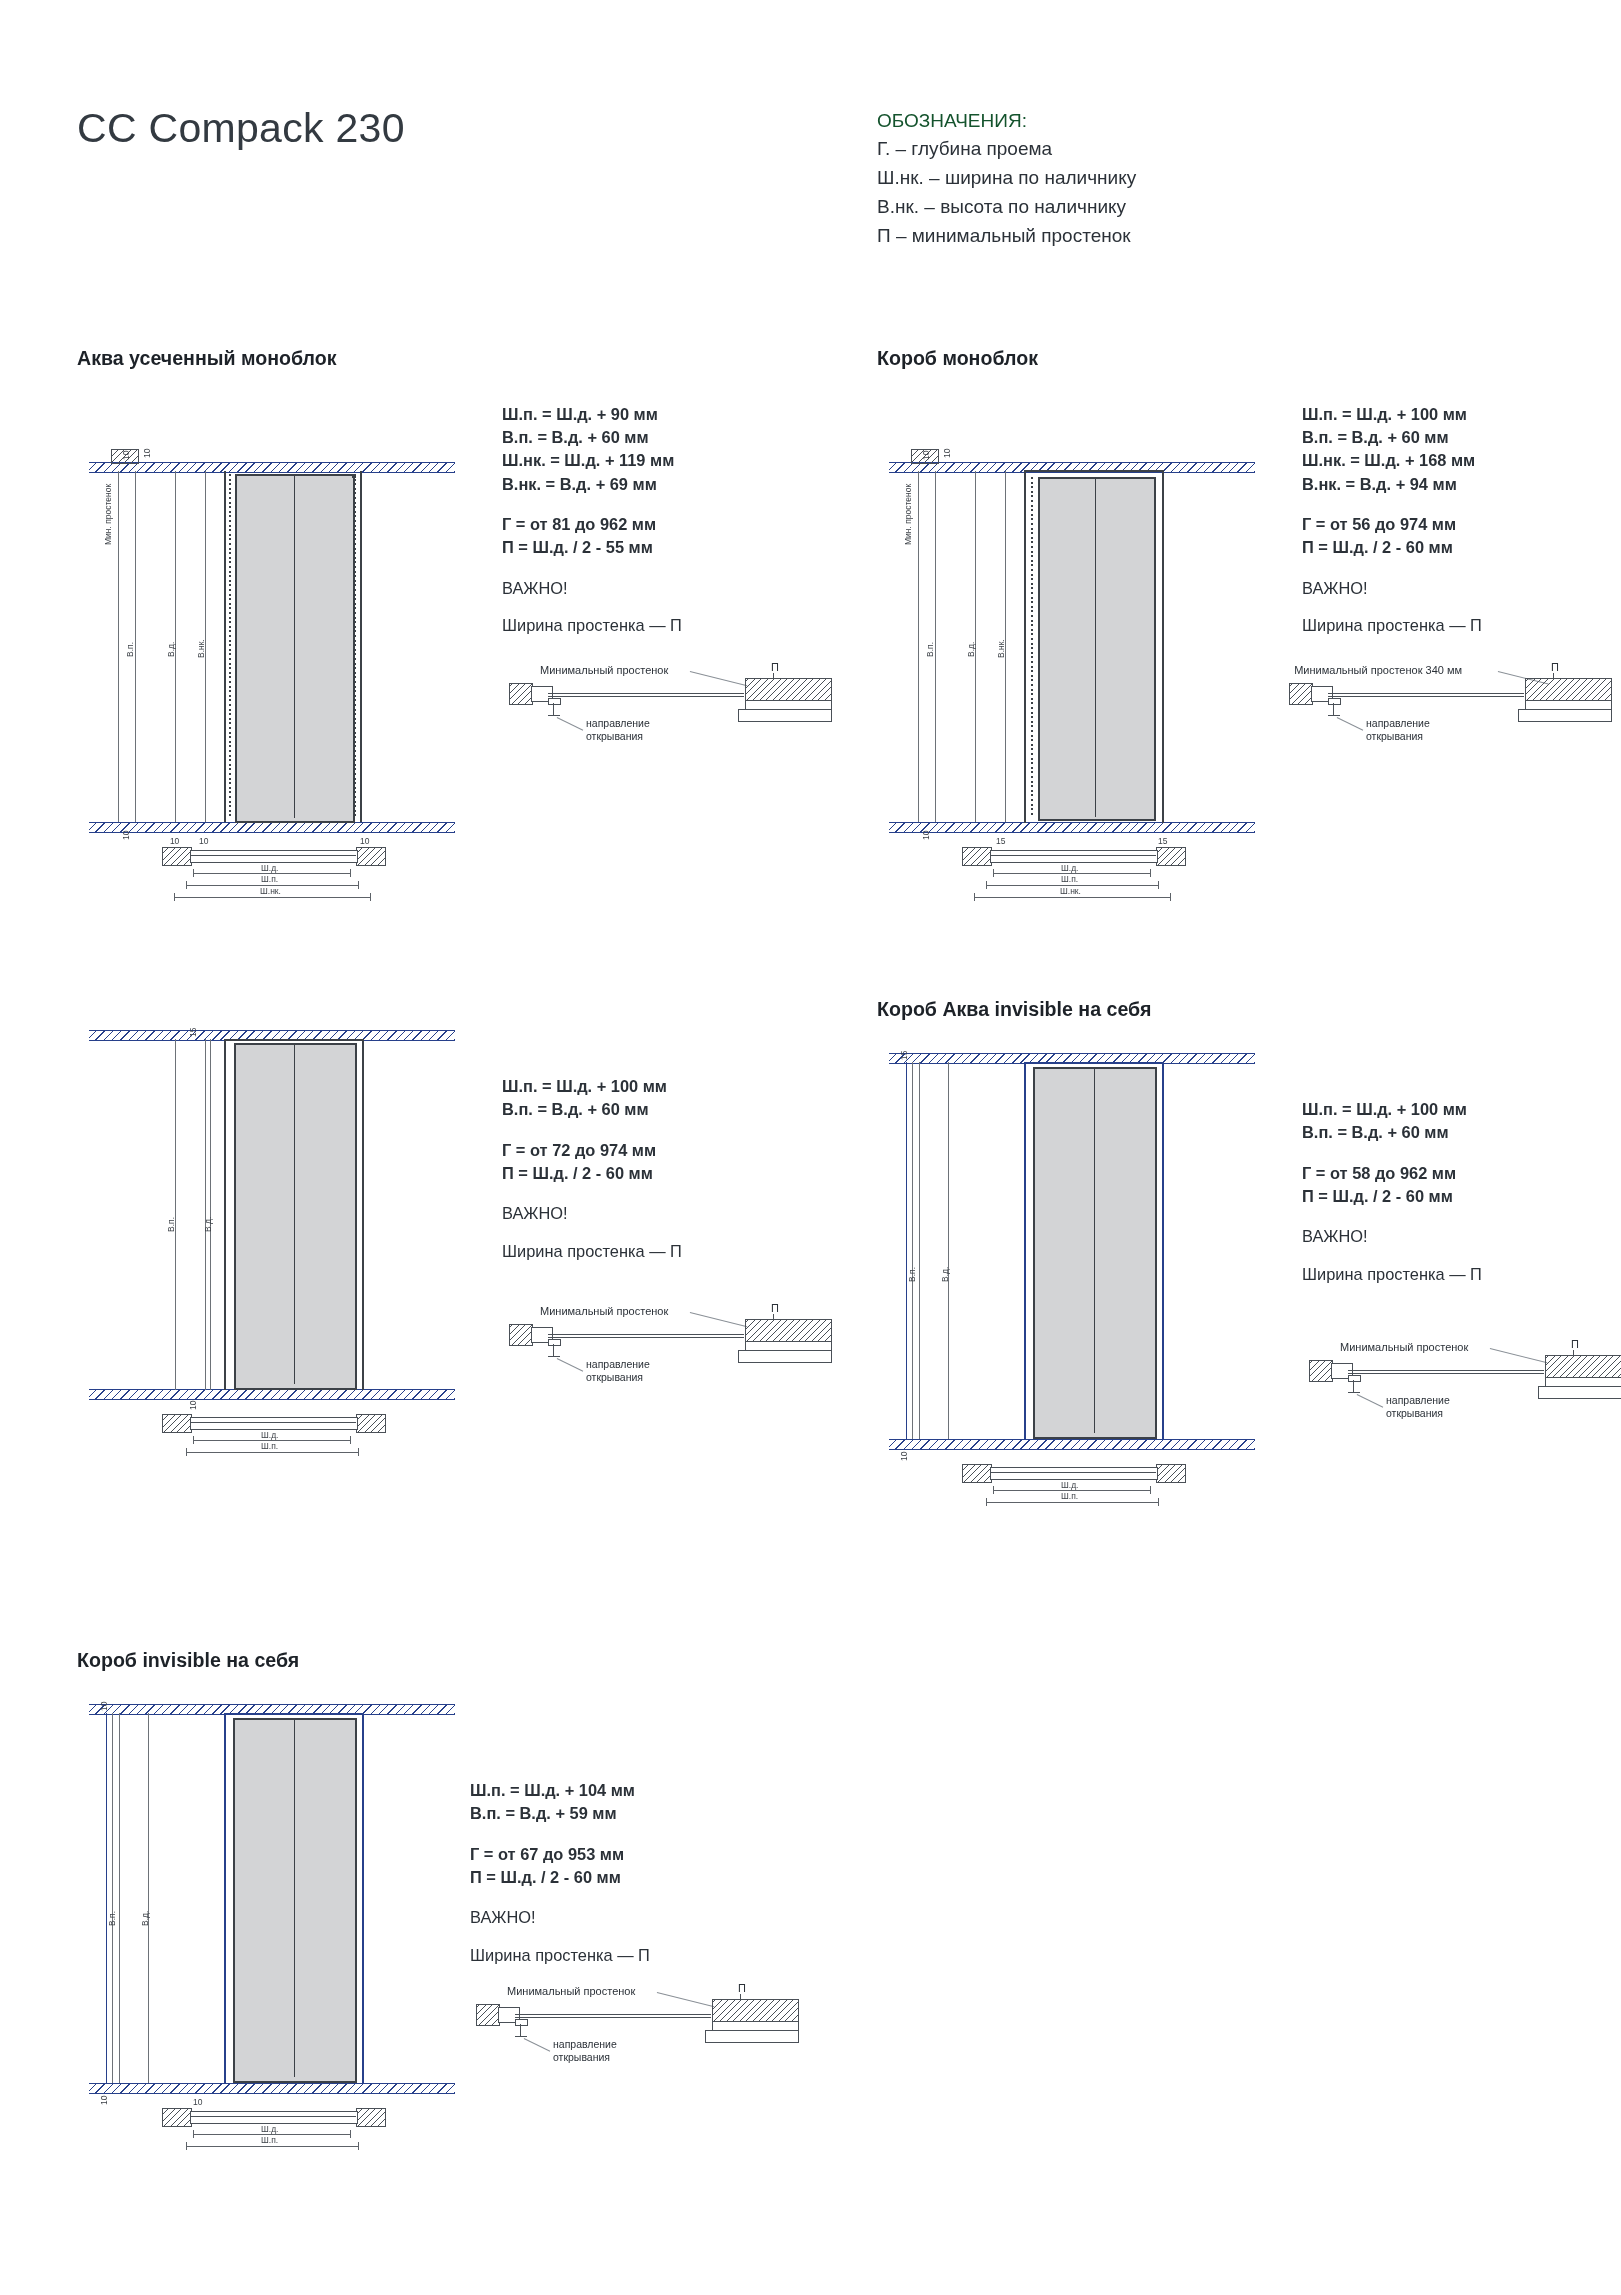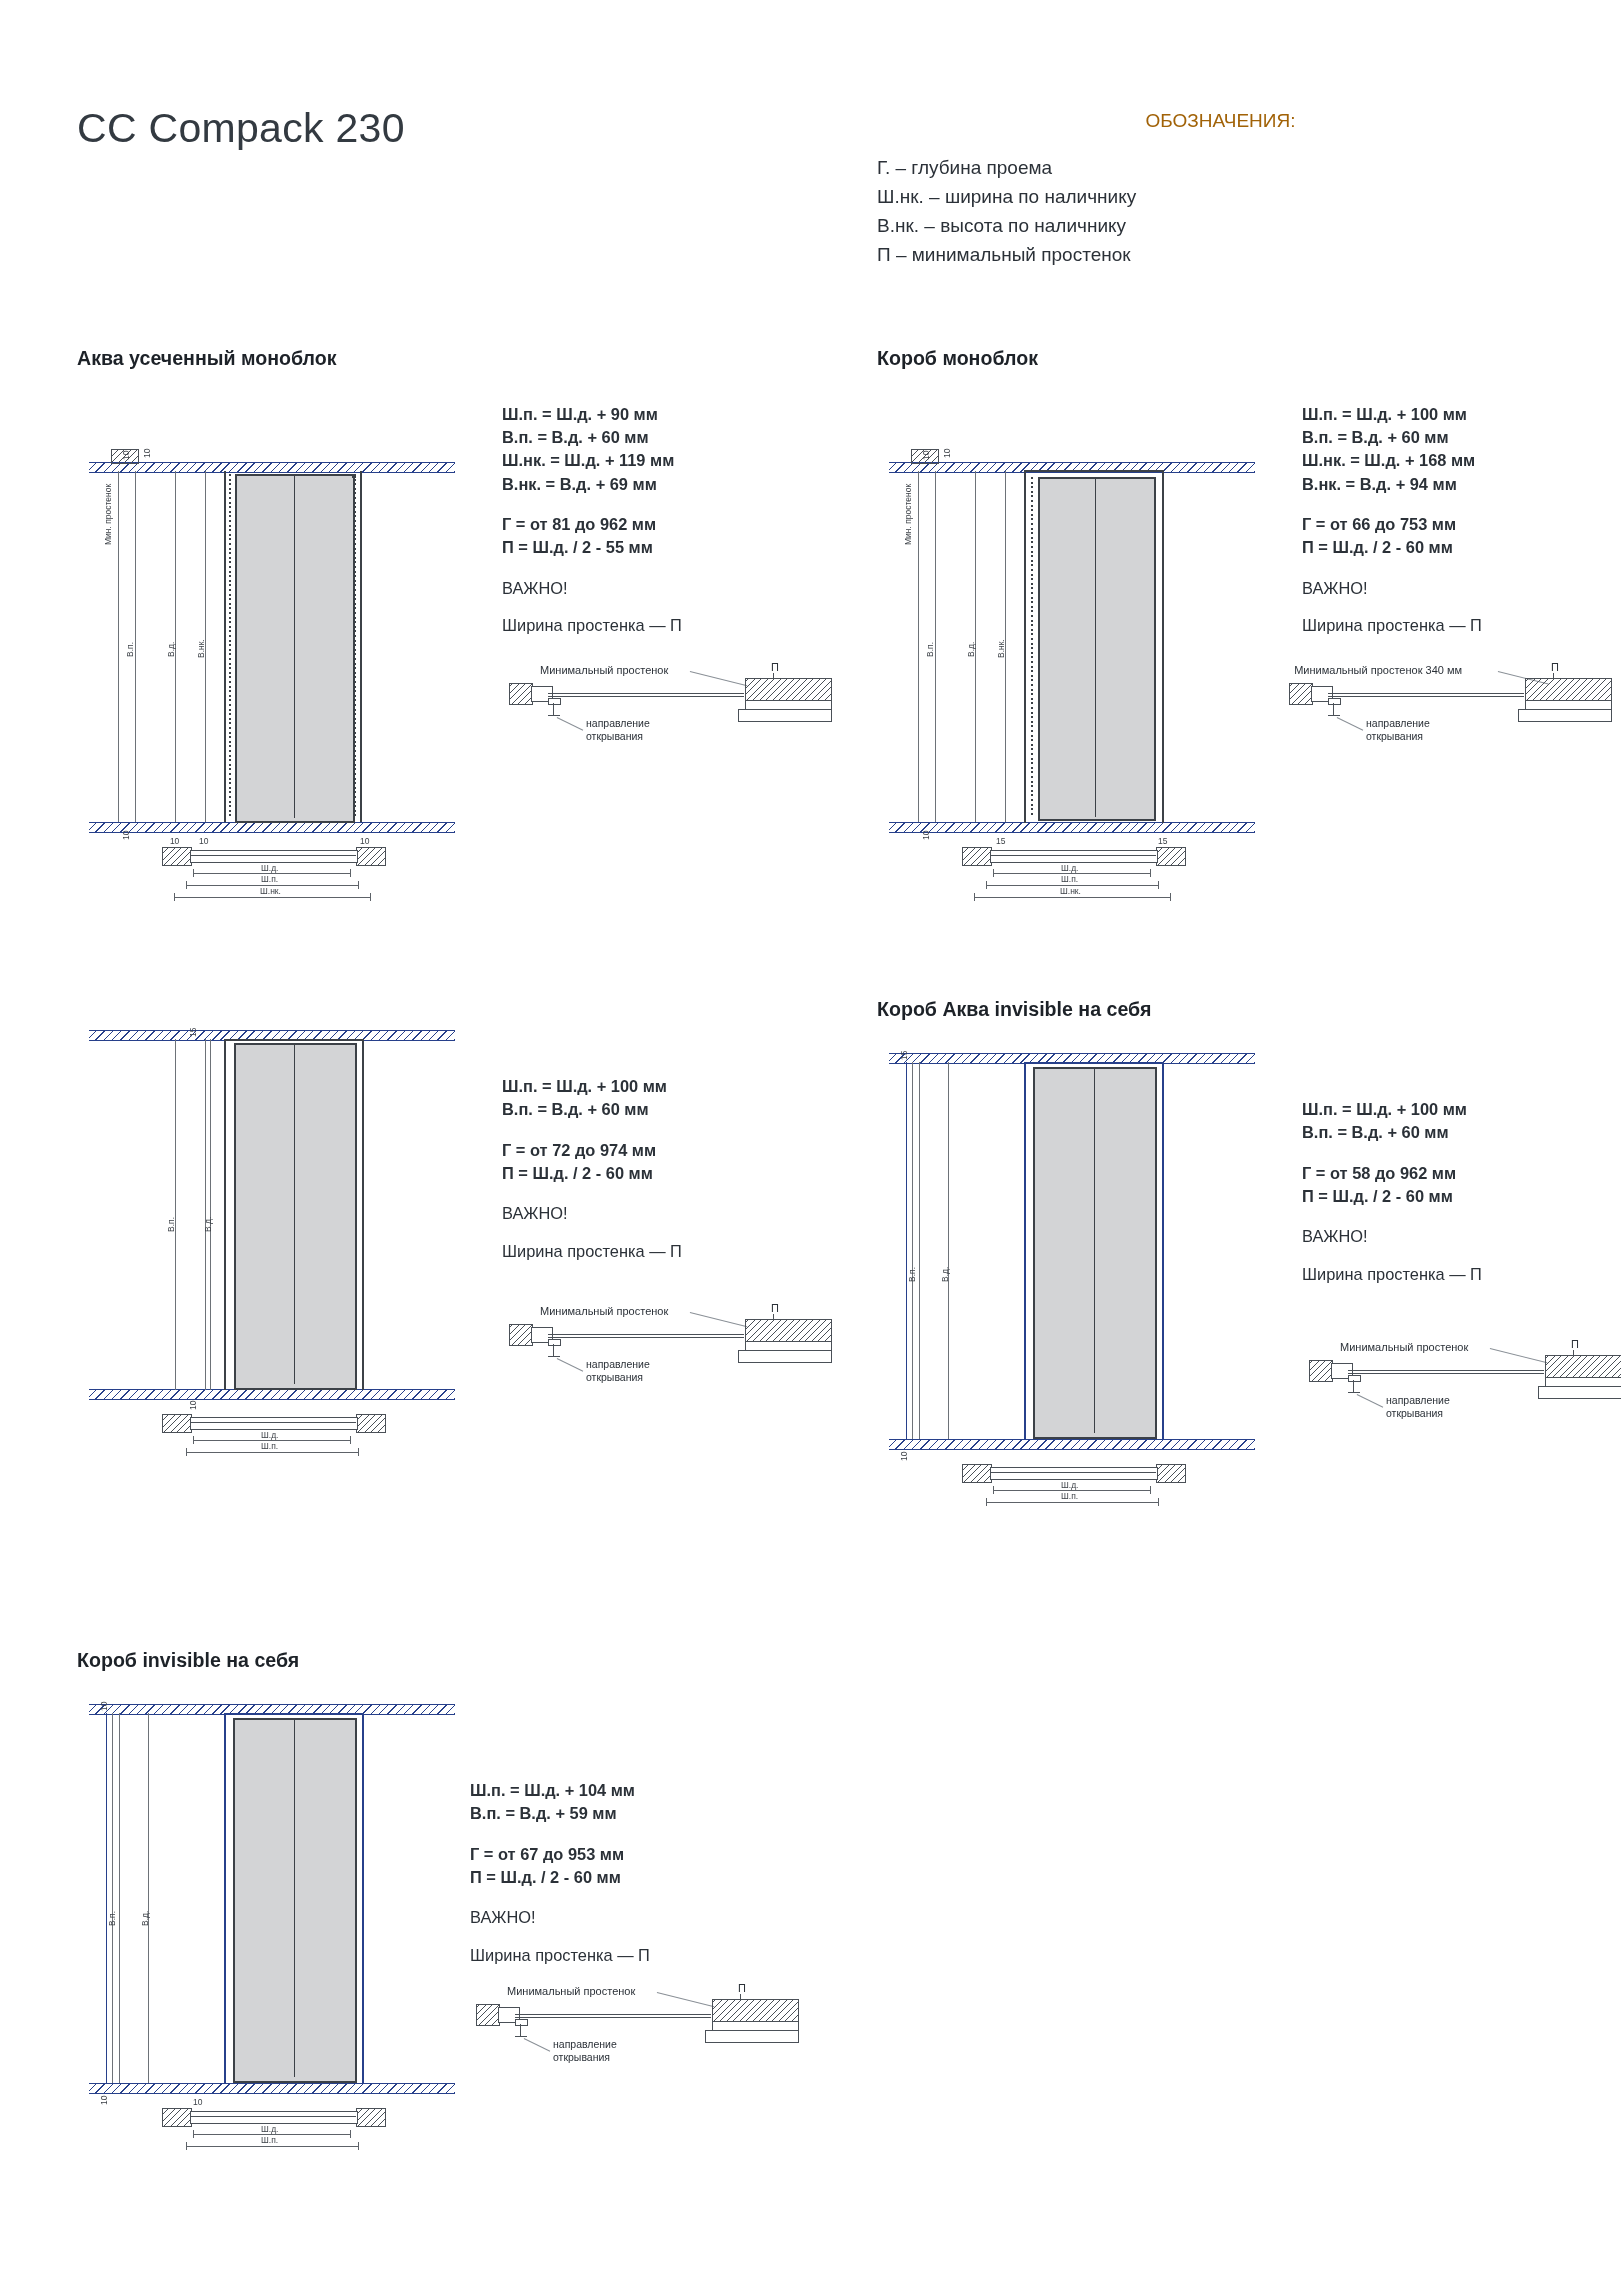--- a/index.html
+++ b/index.html
@@ -34,23 +34,22 @@
     color: #333a41;
   }
   .legend {
     position: absolute;
     left: 877px;
     top: 110px;
     width: 687px;
   }
   .legend-title {
     font-size: 19px;
-    color: #a16207;
-    margin-bottom: 25px;
-    text-align: center;
+    color: #14532d;
+    margin-bottom: 6px;
   }
   .legend-cols {
     display: flex;
     gap: 39px;
   }
   .legend-col {
     display: flex;
     flex-direction: column;
     gap: 7.2px;
   }
@@ -382,21 +381,21 @@
       </div>
 
       <div class="specs" style="left:425px; top:7.9px;">
         <div class="grp">
           <div>Ш.п. = Ш.д. + 100 мм</div>
           <div>В.п. = В.д. + 60 мм</div>
           <div>Ш.нк. = Ш.д. + 168 мм</div>
           <div>В.нк. = В.д. + 94 мм</div>
         </div>
         <div class="grp">
-          <div>Г = от 66 до 753 мм</div>
+          <div>Г = от 56 до 974 мм</div>
           <div>П = Ш.д. / 2 - 60 мм</div>
         </div>
         <div class="important">ВАЖНО!</div>
         <div>Ширина простенка — П</div>
       </div>
 
       <div class="plan" style="left:412px; top:262px; width:366px; height:105px;">
         <div class="plan-label" style="left:5.2px; top:6.5px;">Минимальный простенок 340 мм</div>
         <div class="leader" style="left:209px; top:14.4px; width:52px; transform:rotate(14deg);"></div>
 

